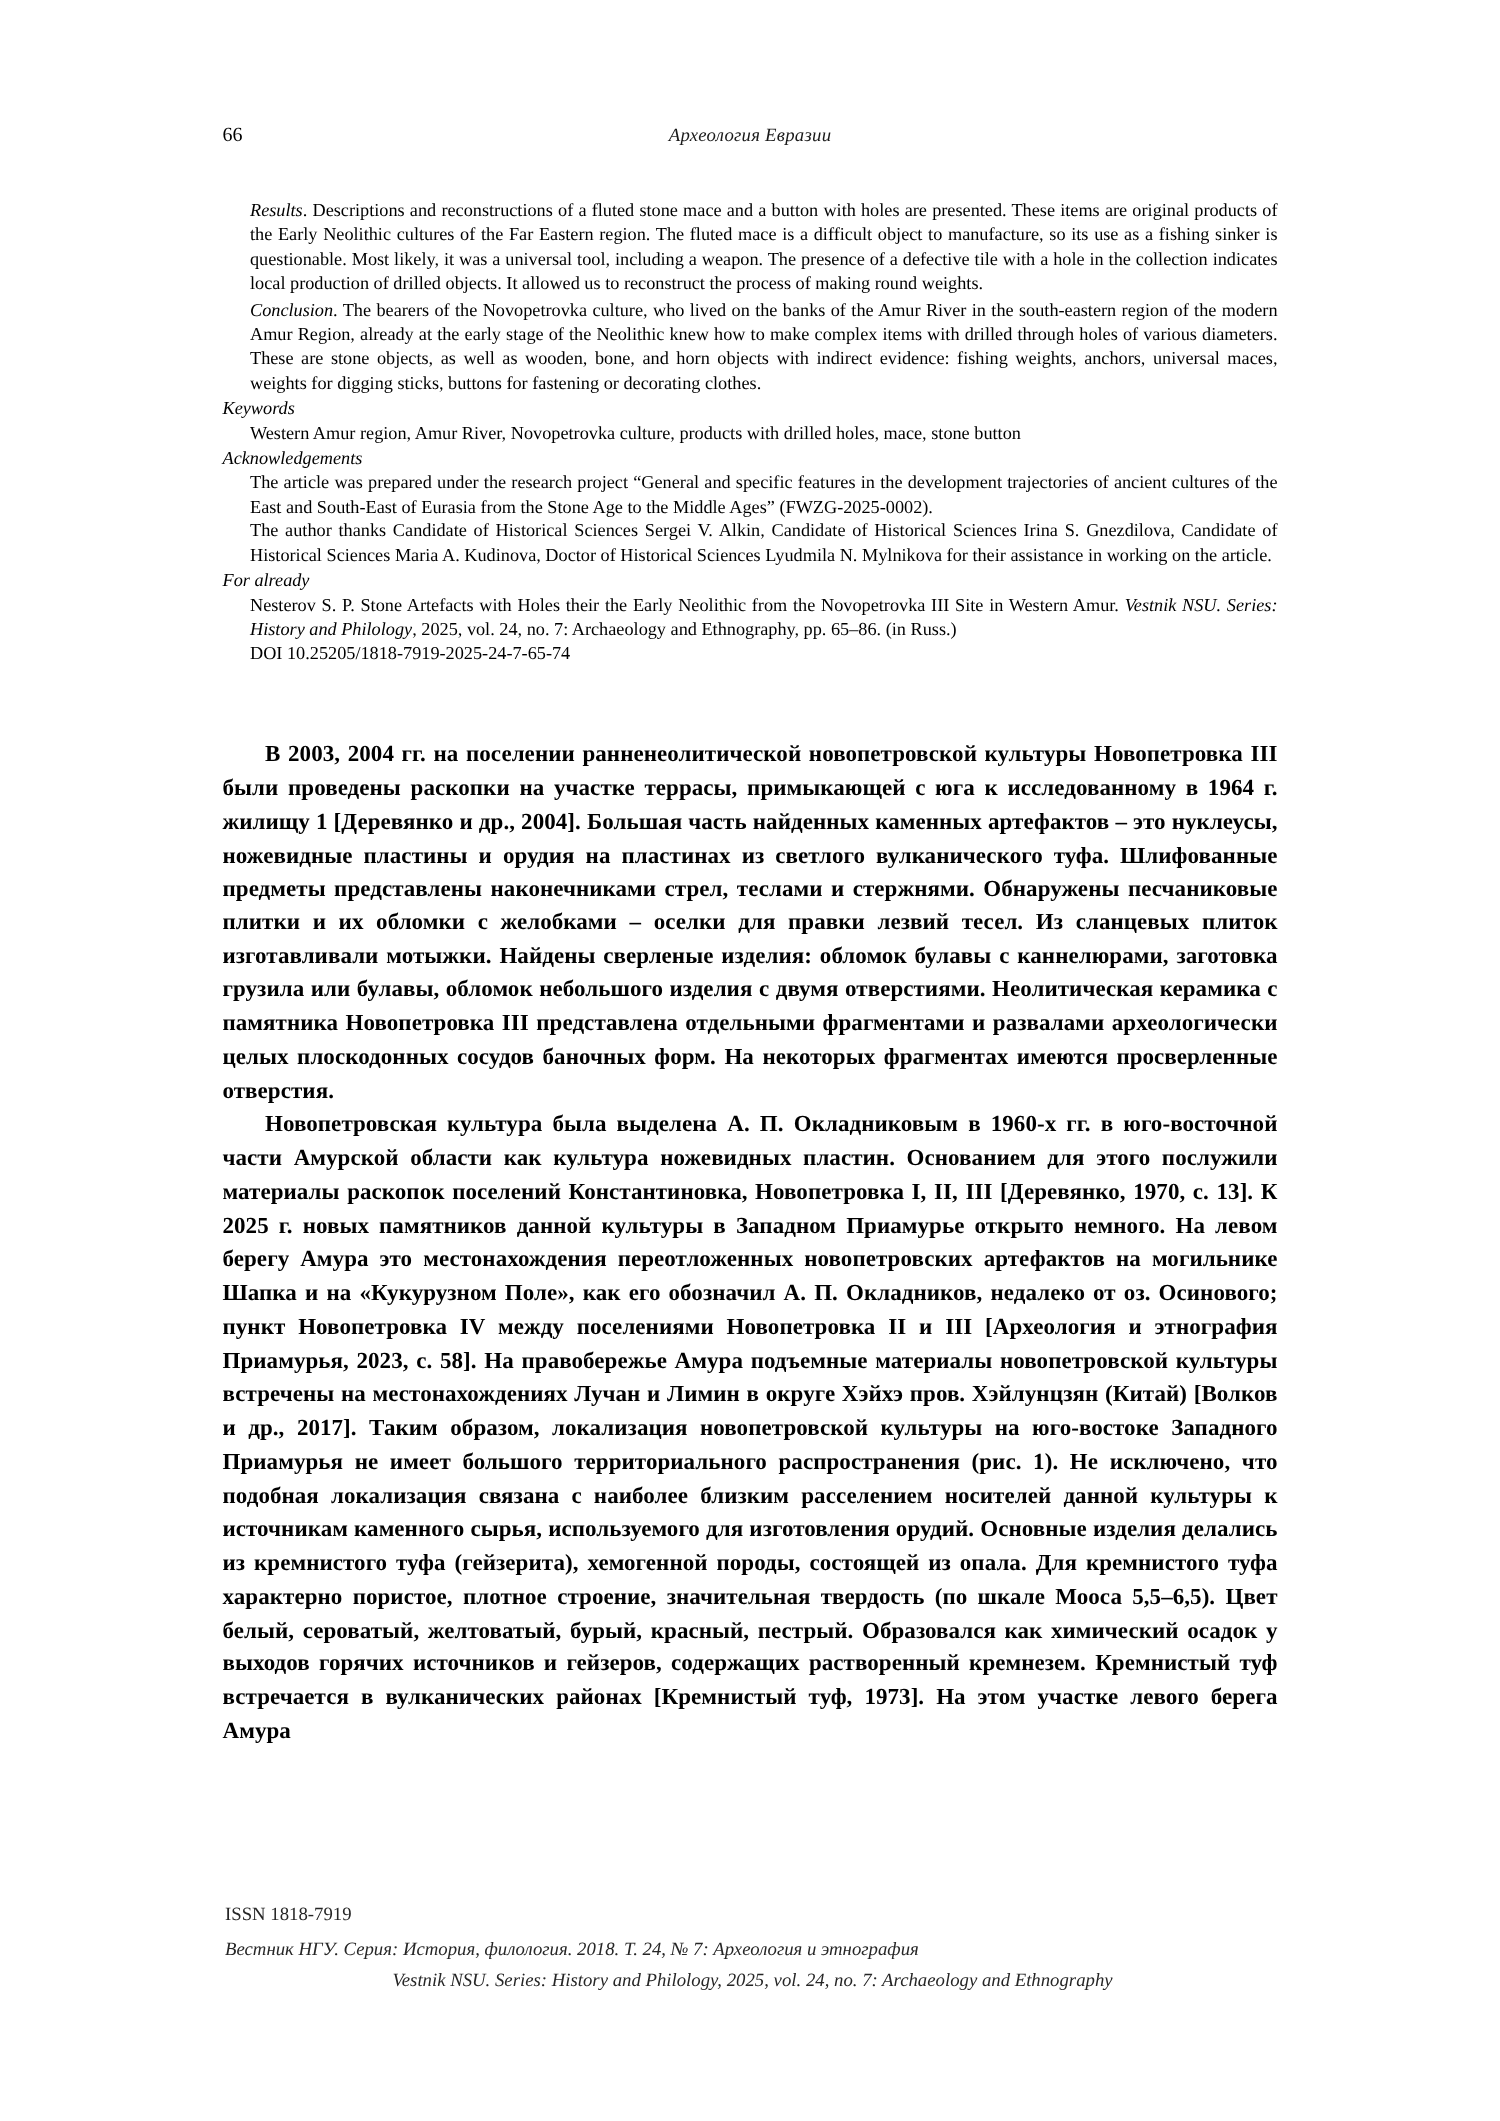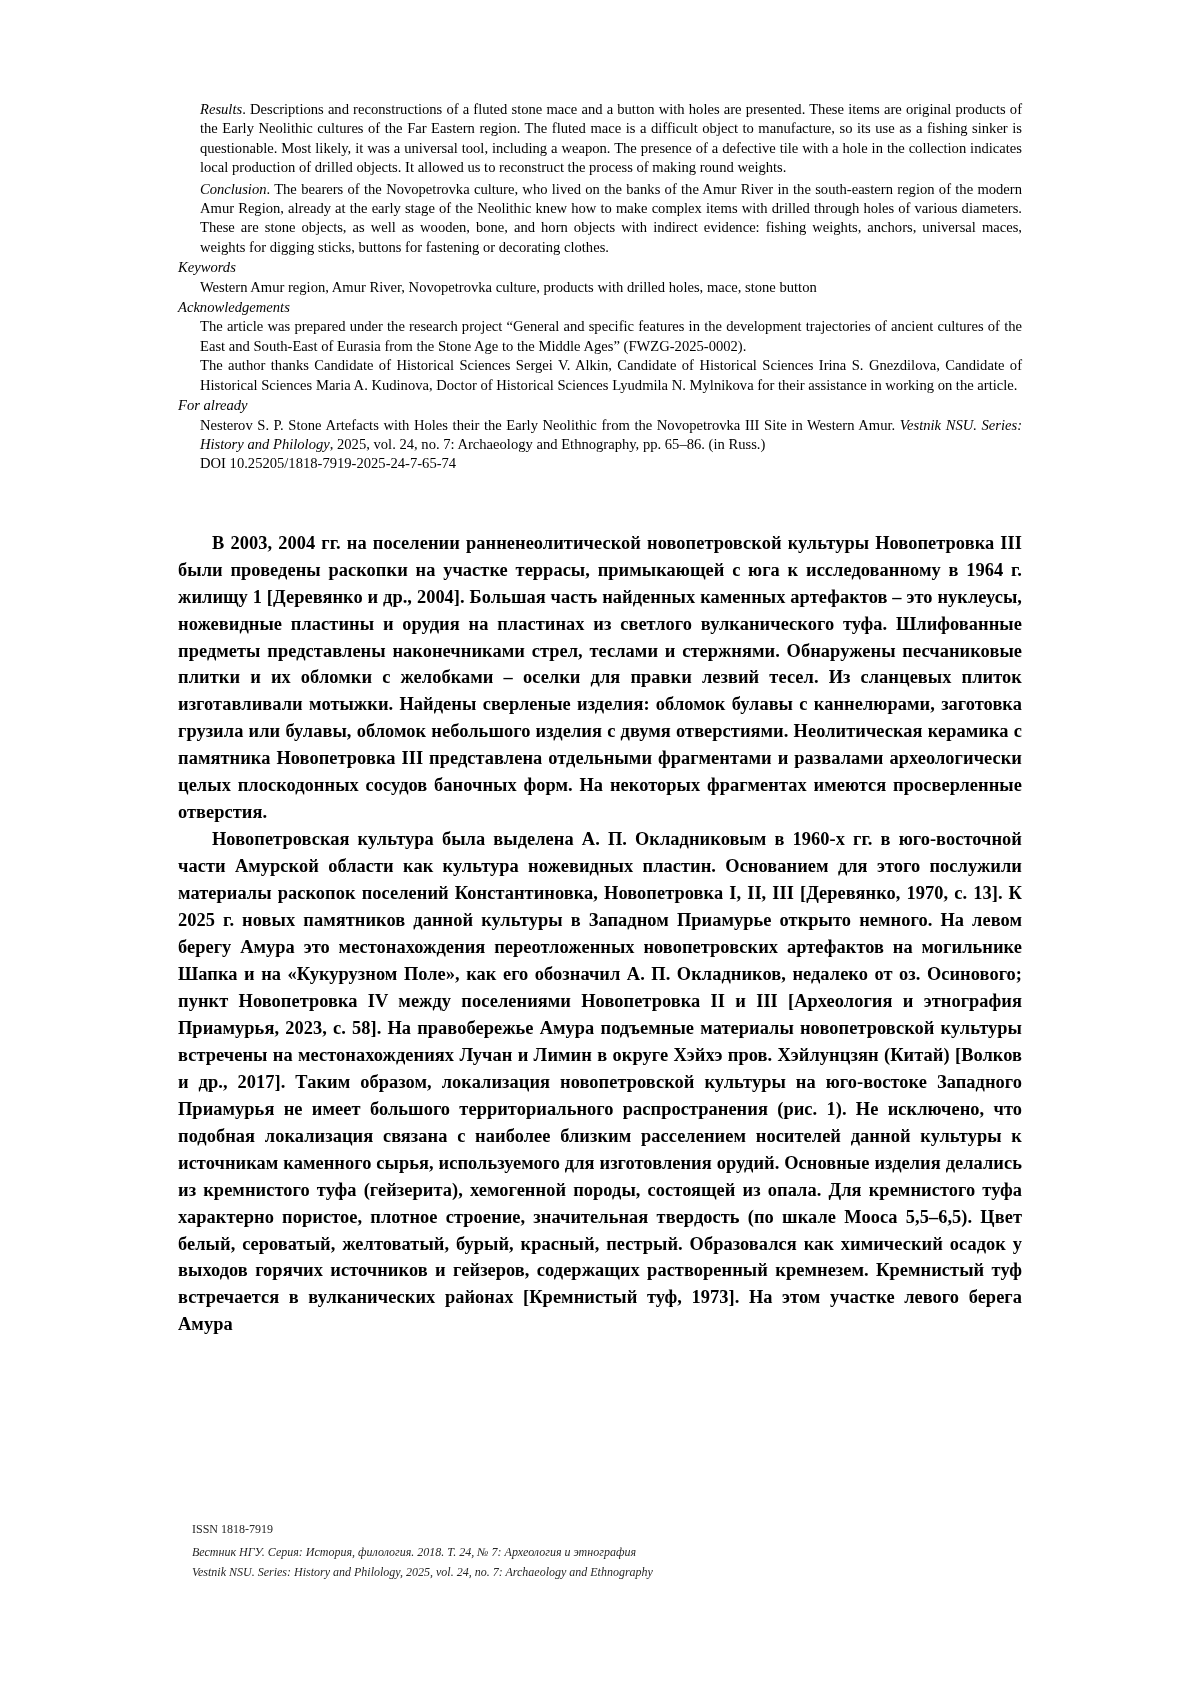--- a/index.html
+++ b/index.html
@@ -89,38 +89,42 @@
     font-weight: bold;
   }
   .ru-body p {
     margin: 0;
     text-indent: 34px;
   }
 
   
   .footer {
     position: absolute;
-    left: 192px;
+    left: 180px;
     top: 1520px;
     width: 844px;
-    font-size: 12px;
+    font-size: 15px;
     line-height: 1.62;
     color: #262626;
   }
   .footer .issn { margin-bottom: 4px; }
   .footer .f-ru { font-style: italic; }
-  .footer .f-en { font-style: italic; }
+  .footer .f-en { font-style: italic; text-align: center; }
 </style>
 </head>
 <body>
 
 <div class="page">
 
   <div class="content">
 
+    <div class="runhead">
+      <div class="folio">66</div>
+      <div class="journal">Археология Евразии</div>
+    </div>
 
     <div class="abs-block">
 
       <p class="abs-para"><span class="lbl-italic">Results</span><span>. Descriptions and reconstructions of a fluted stone mace and a button with holes are presented. These items are original products of the Early Neolithic cultures of the Far Eastern region. The fluted mace is a difficult object to manufacture, so its use as a fishing sinker is questionable. Most likely, it was a universal tool, including a weapon. The presence of a defective tile with a hole in the collection indicates local production of drilled objects. It allowed us to reconstruct the process of making round weights.</span></p>
 
       <p class="abs-para"><span class="lbl-italic">Conclusion</span><span>. The bearers of the Novopetrovka culture, who lived on the banks of the Amur River in the south-eastern region of the modern Amur Region, already at the early stage of the Neolithic knew how to make complex items with drilled through holes of various diameters. These are stone objects, as well as wooden, bone, and horn objects with indirect evidence: fishing weights, anchors, universal maces, weights for digging sticks, buttons for fastening or decorating clothes.</span></p>
 
       <div class="sec-label">Keywords</div>
       <div class="indent-body">Western Amur region, Amur River, Novopetrovka culture, products with drilled holes, mace, stone button</div>
 

